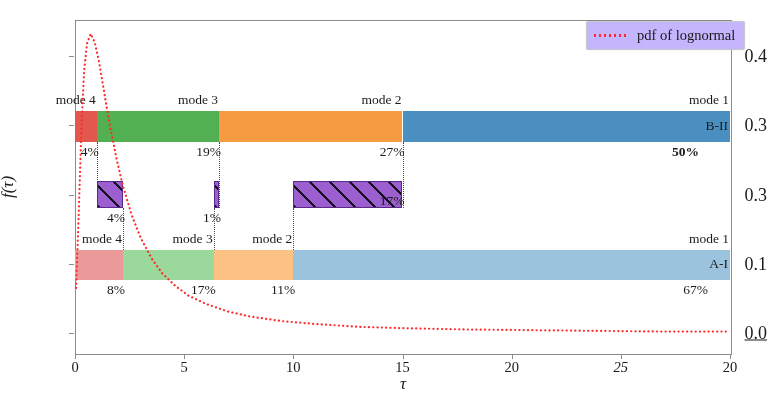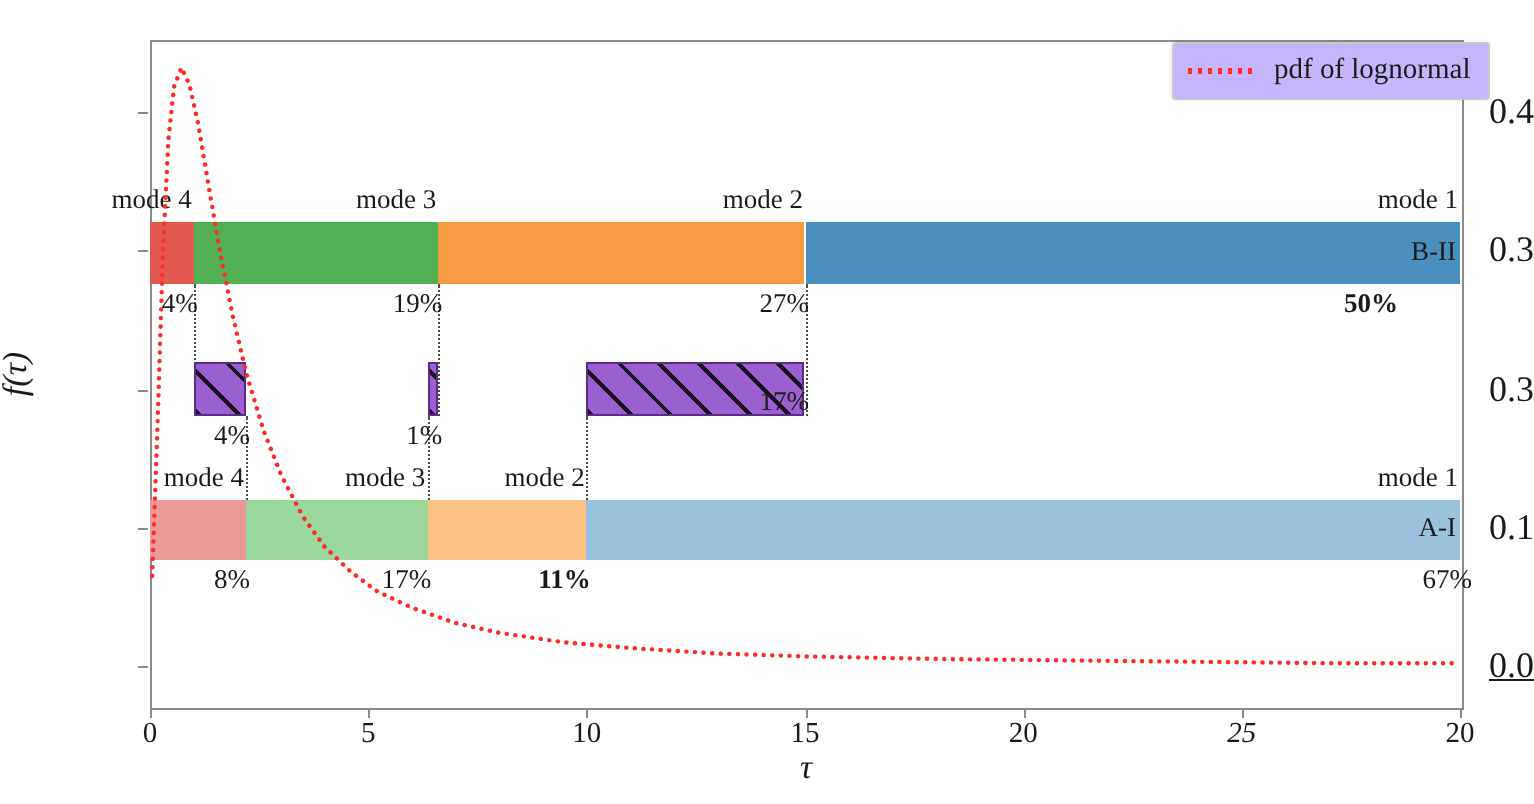--- a/index.html
+++ b/index.html
@@ -212,24 +212,24 @@
       <div class="bar-seg" style="left: 293.333px; top: 180.65px; width: 109.167px; height: 27.7px; background: repeating-linear-gradient(45deg, rgba(0, 0, 0, 0.85) 0px, rgba(0, 0, 0, 0.85) 2px, rgba(0, 0, 0, 0) 2px, rgba(0, 0, 0, 0) 14px) rgb(155, 95, 208); border: 1px solid rgb(90, 42, 138);"></div>
       <div class="seg-pct" style="left: 404.5px; top: 193px;">17%</div>
       <div class="bar-seg" style="left: 75px; top: 249.9px; width: 48.0333px; height: 30.47px; background: rgb(235, 154, 154);"></div>
       <div class="seg-label" style="left: 122.033px; top: 230.9px;">mode 4</div>
       <div class="seg-pct" style="left: 125.033px; top: 282.37px;">8%</div>
       <div class="bar-seg" style="left: 123.033px; top: 249.9px; width: 90.6083px; height: 30.47px; background: rgb(155, 216, 155);"></div>
       <div class="seg-label" style="left: 212.642px; top: 230.9px;">mode 3</div>
       <div class="seg-pct" style="left: 215.642px; top: 282.37px;">17%</div>
       <div class="bar-seg" style="left: 213.642px; top: 249.9px; width: 79.6917px; height: 30.47px; background: rgb(251, 194, 131);"></div>
       <div class="seg-label" style="left: 292.333px; top: 230.9px;">mode 2</div>
-      <div class="seg-pct" style="left: 295.333px; top: 282.37px; font-weight: bold;">11%</div>
+      <div class="seg-pct" style="left: 295.333px; top: 282.37px;">11%</div>
       <div class="bar-seg" style="left: 293.333px; top: 249.9px; width: 436.667px; height: 30.47px; background: rgb(156, 195, 222);"></div>
       <div class="seg-label" style="left: 729px; top: 230.9px;">mode 1</div>
-      <div class="seg-pct" style="left: 736px; top: 282.37px;">67%</div>
+      <div class="seg-pct" style="left: 708px; top: 282.37px;">67%</div>
       <div class="row-name" style="left: 728px; top: 256.135px;">A-I</div>
     </div>
 
   <svg class="overlay" id="curve-layer" viewBox="0 0 767 402">
       <path d="M76.1 288.0 L78.9 208.4 L81.5 125.3 L84.2 69.9 L87.0 43.5 L90.7 33.8 L94.7 42.2 L99.0 61.5 L104.5 94.1 L109.9 125.3 L116.5 158.5 L123.0 186.2 L131.8 215.3 L140.5 237.4 L151.4 258.2 L162.3 273.4 L175.4 285.9 L188.5 295.6 L206.0 303.9 L227.8 311.5 L249.7 316.4 L282.4 321.2 L315.2 324.0 L358.8 326.8 L402.5 328.2 L468.0 329.5 L533.5 330.2 L599.0 330.9 L664.5 331.6 L730.0 331.6" fill="none" stroke="#ff2b2b" stroke-width="2.2" stroke-linecap="round" stroke-dasharray="0.1 4.2"></path>
     </svg>
 
   <div id="legend">
     <span id="legend-swatch" style="background: repeating-linear-gradient(to right, rgb(255, 43, 43) 0px, rgb(255, 43, 43) 2px, rgba(0, 0, 0, 0) 2px, rgba(0, 0, 0, 0) 5px);"></span>
     <span id="legend-label">pdf of lognormal</span>

